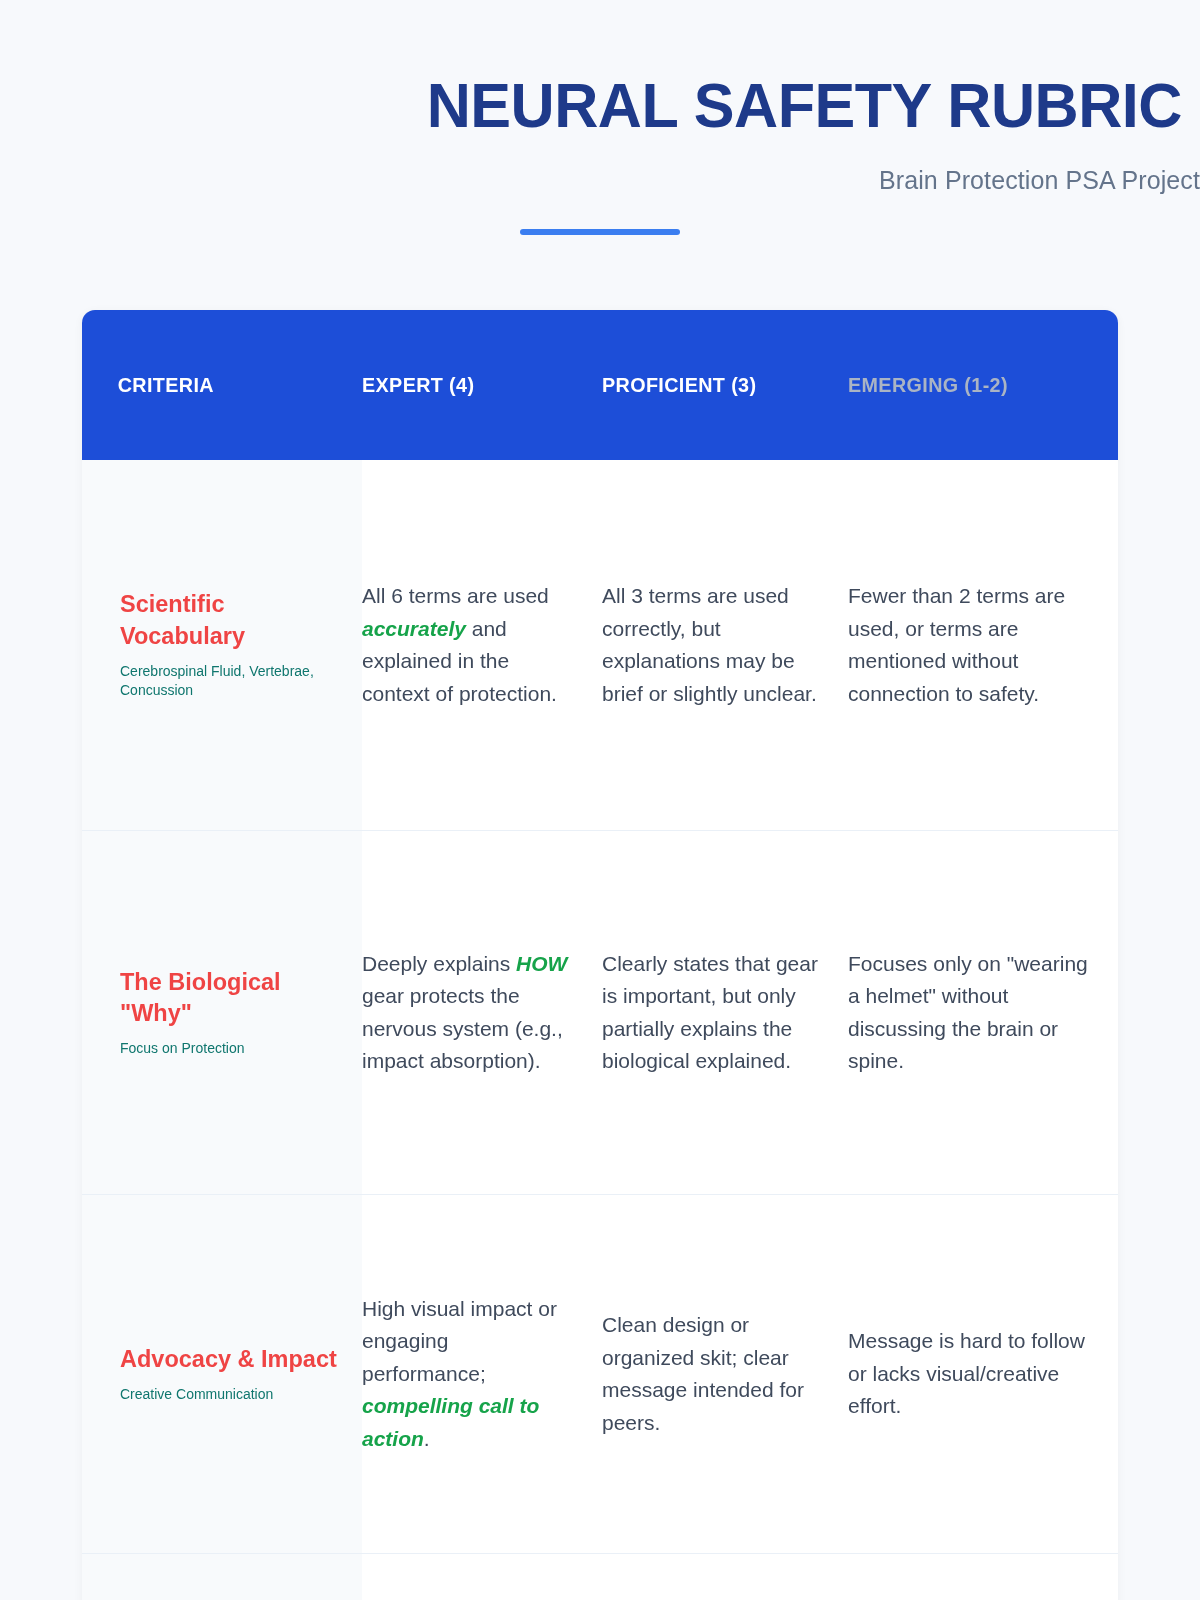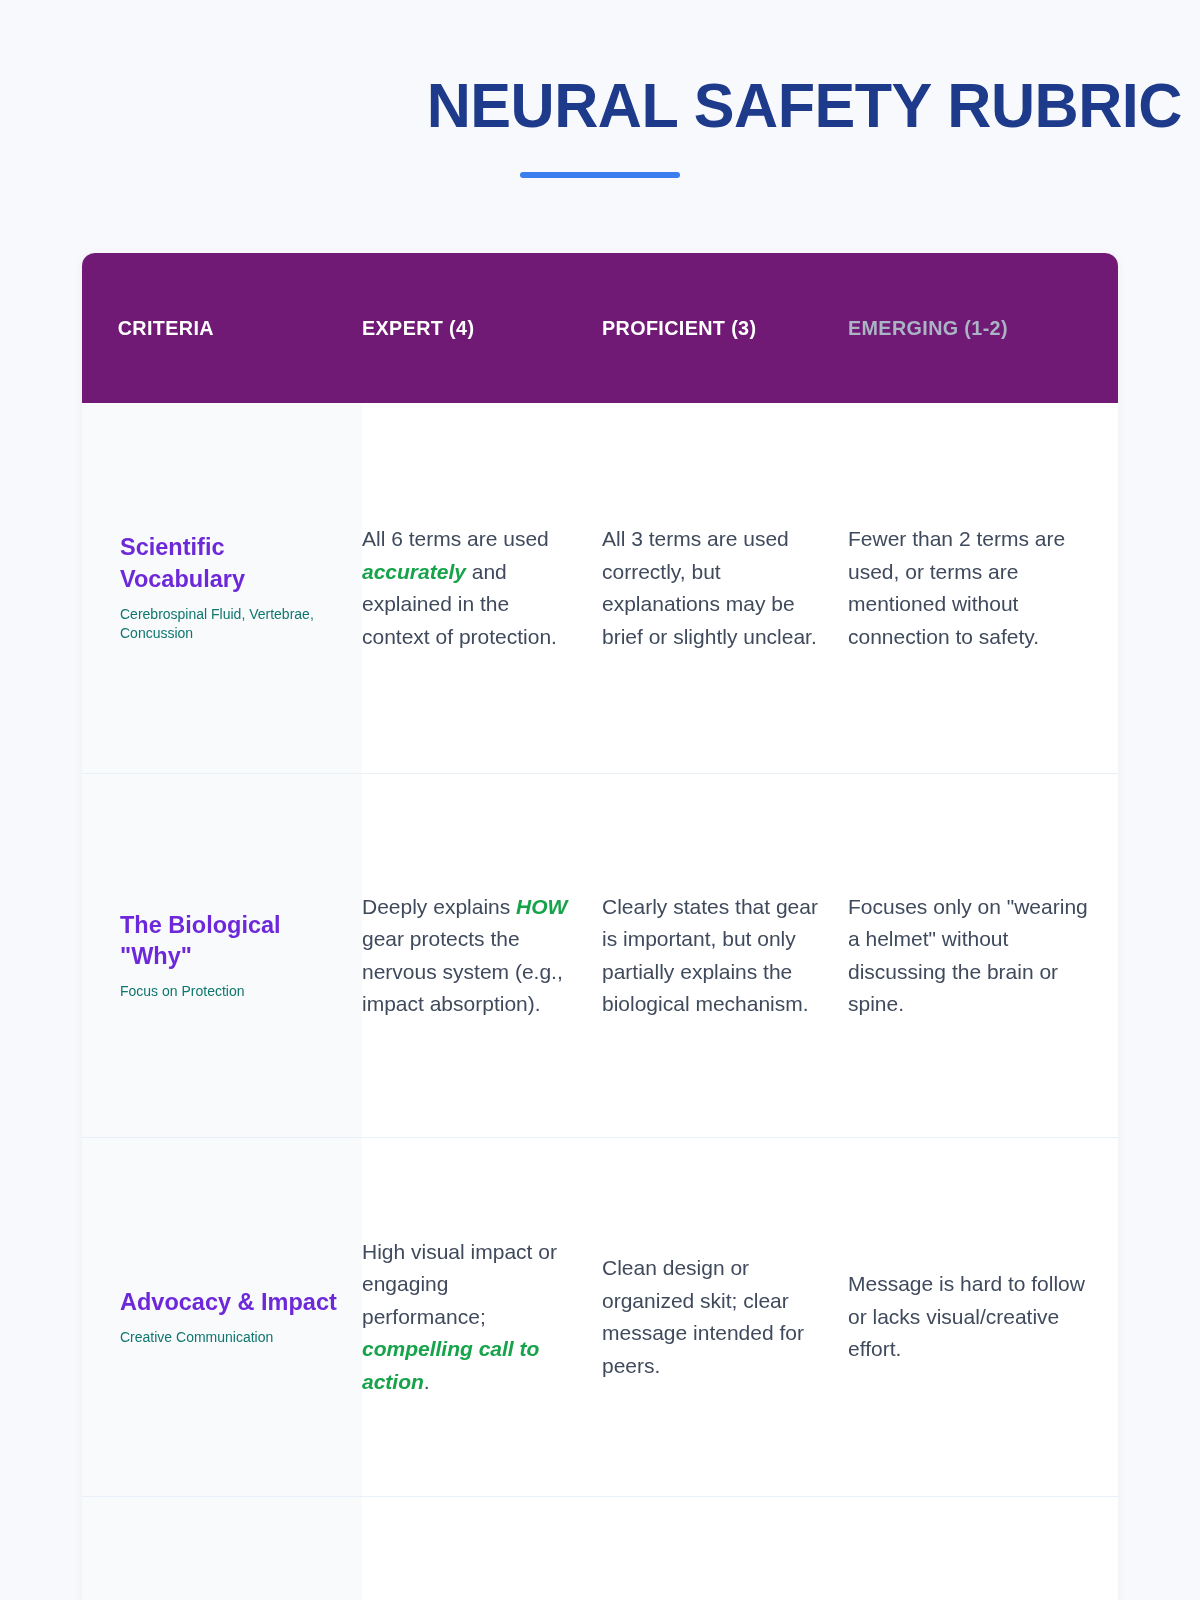--- a/index.html
+++ b/index.html
@@ -70,21 +70,21 @@
     table-layout: fixed;
   }
 
   
   col.c-criteria   { width: 280px; }
   col.c-expert     { width: 240px; }
   col.c-proficient { width: 246px; }
   col.c-emerging   { width: 270px; }
 
   thead tr {
-    background: #701a75;
+    background: #1d4ed8;
   }
   thead th {
     text-align: left;
     vertical-align: middle;
     height: 150px;
     padding: 0 22px 0 38px;
     color: #ffffff;
     font-size: 21px;
     font-weight: 800;
     letter-spacing: 0.4px;
@@ -125,21 +125,21 @@
   tbody td.cell-proficient {
     padding-left: 0;
     margin-left: 40px;
   }
   tbody td.cell-emerging {
     padding-left: 0;
   }
 
   .criteria-title {
     display: block;
-    color: #6d28d9;
+    color: #ef4444;
     font-size: 23.5px;
     font-weight: 700;
     line-height: 1.35;
     margin-bottom: 9px;
   }
   .criteria-sub {
     display: block;
     color: #0f766e;
     font-size: 14px;
     font-weight: 400;
@@ -158,20 +158,21 @@
   tr.r2 td { height: 298px; }
   tr.r3 td { height: 300px; }
 </style>
 </head>
 <body>
 
 <div class="page">
 
   <div class="header">
     <h1 class="main-title">NEURAL SAFETY RUBRIC</h1>
+    <p class="subtitle">Brain Protection PSA Project</p>
     <div class="accent-bar"></div>
   </div>
 
   <div class="table-card">
     <table class="rubric">
       <colgroup>
         <col class="c-criteria">
         <col class="c-expert">
         <col class="c-proficient">
         <col class="c-emerging">
@@ -195,21 +196,21 @@
           <td class="cell-proficient">All 3 terms are used correctly, but explanations may be brief or slightly unclear.</td>
           <td class="cell-emerging">Fewer than 2 terms are used, or terms are mentioned without connection to safety.</td>
         </tr>
 
         <tr class="r1">
           <td class="cell-criteria">
             <span class="criteria-title">The Biological "Why"</span>
             <span class="criteria-sub">Focus on Protection</span>
           </td>
           <td class="cell-expert"><span>Deeply explains </span><span class="hl">HOW</span><span> gear protects the nervous system (e.g., impact absorption).</span></td>
-          <td class="cell-proficient">Clearly states that gear is important, but only partially explains the biological mechanism.</td>
+          <td class="cell-proficient">Clearly states that gear is important, but only partially explains the biological explained.</td>
           <td class="cell-emerging">Focuses only on "wearing a helmet" without discussing the brain or spine.</td>
         </tr>
 
         <tr class="r2">
           <td class="cell-criteria">
             <span class="criteria-title">Advocacy &amp; Impact</span>
             <span class="criteria-sub">Creative Communication</span>
           </td>
           <td class="cell-expert"><span>High visual impact or engaging performance; </span><span class="hl">compelling call to action</span><span>.</span></td>
           <td class="cell-proficient">Clean design or organized skit; clear message intended for peers.</td>

